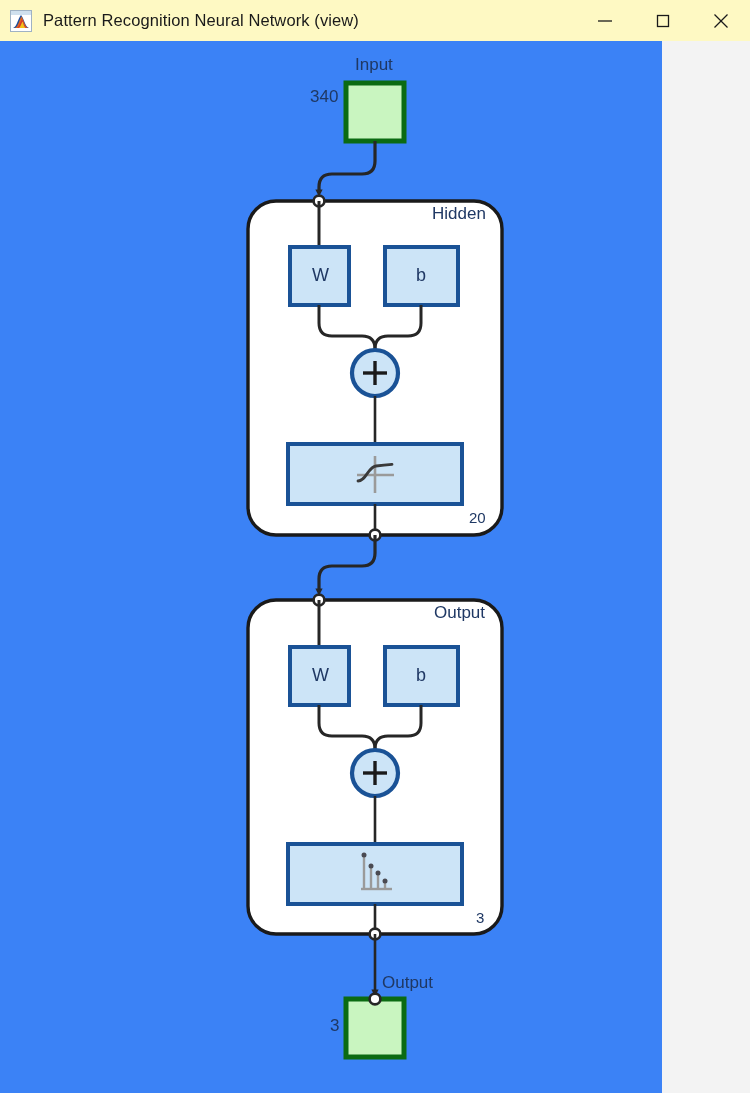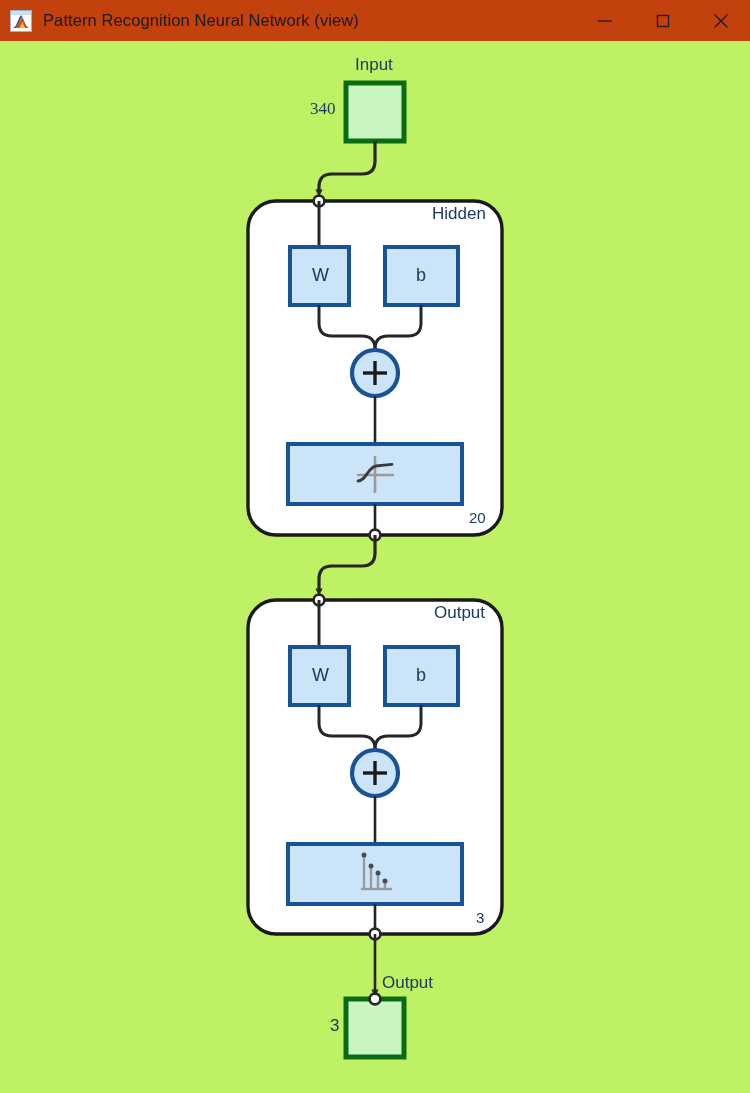--- a/index.html
+++ b/index.html
@@ -13,21 +13,21 @@
     font-family: "Liberation Sans", sans-serif;
     overflow: hidden;
     position: relative;
   }
 
   
   .titlebar {
     position: absolute;
     left: 0; top: 0;
     width: 750px; height: 41px;
-    background: #c2410c;
+    background: #fef9c3;
     display: flex;
     align-items: center;
   }
   .tb-icon {
     width: 22px; height: 22px;
     margin-left: 10px;
     position: relative;
     background: #e9eef3;
     border: 1px solid #9fb2c4;
     box-sizing: border-box;
@@ -46,22 +46,22 @@
     width: 58px; height: 41px;
     display: flex; align-items: center; justify-content: center;
     color: #1a1a1a;
   }
   .winbtn svg { display: block; }
 
   
   .canvas {
     position: absolute;
     left: 0; top: 41px;
-    width: 750px; height: 1052px;
-    background: #bef264;
+    width: 662px; height: 1052px;
+    background: #3b82f6;
   }
   .canvas > svg { position: absolute; left: 0; top: 0; }
 
   .lbl {
     position: absolute;
     color: #1f3864;
     font-size: 17px;
     white-space: nowrap;
   }
   .lbl.small { font-size: 15px; }
@@ -200,21 +200,21 @@
       <path d="M375,893 L375,952" fill="none" stroke="#262626" stroke-width="2.6" marker-end="url(#arrow)"></path>
     </g>
 
     <g>
       <rect x="346" y="958" width="58" height="58" fill="#c9f5c0" stroke="#0b6b12" stroke-width="5"></rect>
       <circle cx="375" cy="958" r="5.4" fill="#ffffff" stroke="#262626" stroke-width="2.6"></circle>
     </g>
   </svg>
 
   <div class="lbl" style="left:355px; top:14px;">Input</div>
-  <div class="lbl" style="left:310px; top:58px;font-family:Liberation Serif, serif;">340</div>
+  <div class="lbl" style="left:310px; top:46px;">340</div>
 
   <div class="lbl" style="left:432px; top:163px;">Hidden</div>
   <div class="lbl small" style="left:469px; top:468px;">20</div>
   <div class="boxlabel" style="left:312px; top:224px;">W</div>
   <div class="boxlabel" style="left:416px; top:224px;">b</div>
 
   <div class="lbl" style="left:434px; top:562px;">Output</div>
   <div class="lbl small" style="left:476px; top:868px;">3</div>
   <div class="boxlabel" style="left:312px; top:624px;">W</div>
   <div class="boxlabel" style="left:416px; top:624px;">b</div>

